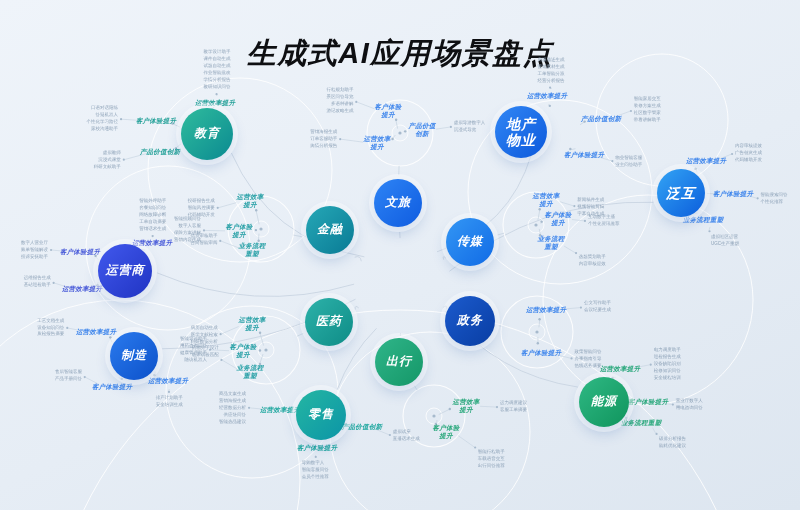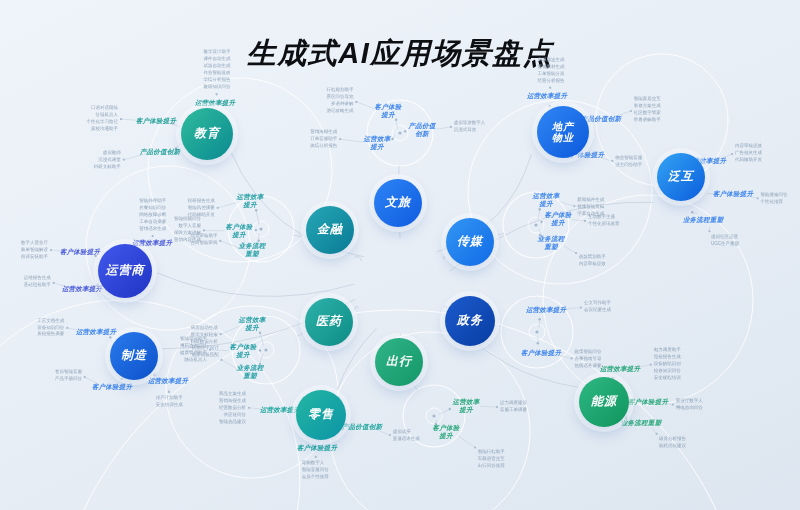--- a/index.html
+++ b/index.html
@@ -259,39 +259,39 @@
         <div>智能家居交互</div>
         <div>装修方案生成</div>
         <div>社区数字管家</div>
         <div>带看讲解助手</div>
       </div>
       <div class="branch" style="left: 584px; top: 155px; color: rgb(63, 134, 236); transform: translate(-50%, -50%);">客户体验提升</div>
       <div class="leaves" style="left: 615.301px; top: 161.653px; transform: translate(0%, -50%); text-align: left;">
         <div>物业智能客服</div>
         <div>业主问答助手</div>
       </div>
-      <div class="cat" style="left: 563px; top: 132px; width: 52px; height: 52px; background: linear-gradient(135deg, rgb(46, 130, 242) 10%, rgb(15, 93, 222) 90%); font-size: 10px;">地产
+      <div class="cat" style="left: 521px; top: 132px; width: 52px; height: 52px; background: linear-gradient(135deg, rgb(46, 130, 242) 10%, rgb(15, 93, 222) 90%); font-size: 14px;">地产
 物业</div>
       <div class="branch" style="left: 706px; top: 161px; color: rgb(63, 134, 236); transform: translate(-50%, -50%);">运营效率提升</div>
       <div class="leaves" style="left: 734.978px; top: 153.235px; transform: translate(0%, -50%); text-align: left;">
         <div>内容审核提效</div>
         <div>广告创意生成</div>
         <div>代码辅助开发</div>
       </div>
       <div class="branch" style="left: 733px; top: 194px; color: rgb(63, 134, 236); transform: translate(-50%, -50%);">客户体验提升</div>
       <div class="leaves" style="left: 760.575px; top: 198.862px; transform: translate(0%, -50%); text-align: left;">
         <div>智能搜索问答</div>
         <div>个性化推荐</div>
       </div>
       <div class="branch" style="left: 703px; top: 220px; color: rgb(63, 134, 236); transform: translate(-50%, -50%);">业务流程重塑</div>
       <div class="leaves" style="left: 711px; top: 233.856px; transform: translate(0%, 0%); text-align: left;">
         <div>虚拟社区运营</div>
         <div>UGC生产重塑</div>
       </div>
-      <div class="cat" style="left: 681px; top: 177px; width: 48px; height: 48px; background: linear-gradient(135deg, rgb(47, 157, 242) 10%, rgb(15, 100, 222) 90%); font-size: 12px;">泛互</div>
+      <div class="cat" style="left: 681px; top: 193px; width: 48px; height: 48px; background: linear-gradient(135deg, rgb(47, 157, 242) 10%, rgb(15, 100, 222) 90%); font-size: 14px;">泛互</div>
       <div class="branch" style="left: 152px; top: 243px; color: rgb(74, 92, 217); transform: translate(-50%, -50%);">运营效率提升</div>
       <div class="leaves" style="left: 152.872px; top: 233.038px; transform: translate(-50%, -100%); text-align: left;">
         <div>智能外呼助手</div>
         <div>套餐知识问答</div>
         <div>网络故障诊断</div>
         <div>工单自动摘要</div>
         <div>营销话术生成</div>
       </div>
       <div class="branch" style="left: 80px; top: 252px; color: rgb(74, 92, 217); transform: translate(-50%, -50%);">客户体验提升</div>
       <div class="leaves" style="left: 48.078px; top: 249.768px; transform: translate(-100%, -50%); text-align: right;">

